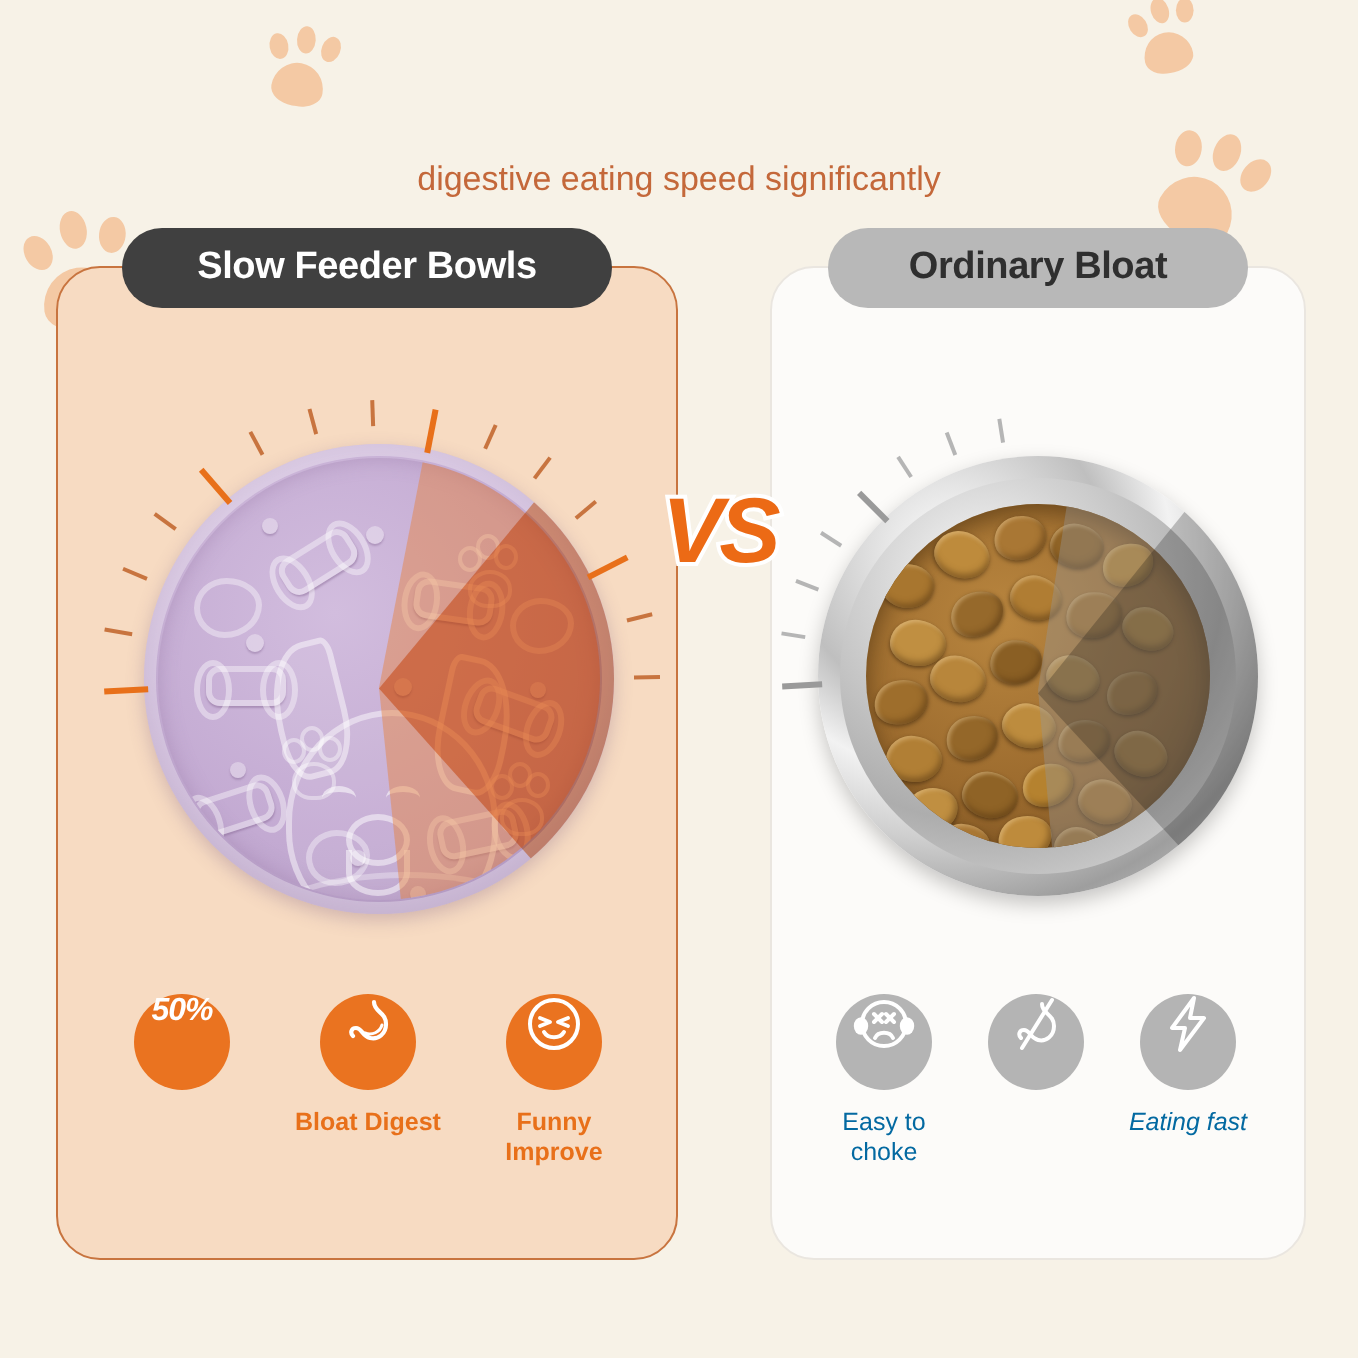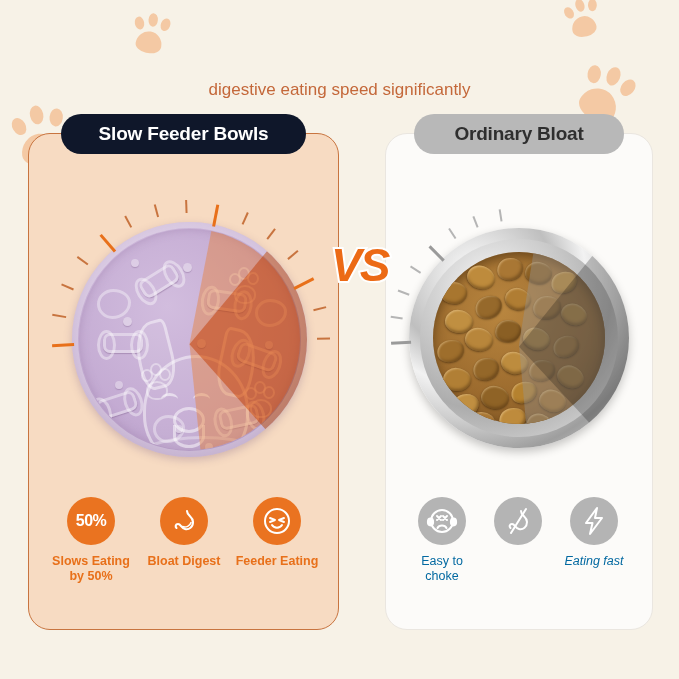--- a/index.html
+++ b/index.html
@@ -41,21 +41,21 @@
   .card-right{
     left:385px;top:133px;width:266px;height:495px;
     background:#FCFBF9;border:1.6px solid #EAE6E0;
   }
   .pill{
     position:absolute;top:-20px;height:40px;border-radius:20px;
     display:flex;align-items:center;justify-content:center;
     font-size:19px;font-weight:bold;letter-spacing:-0.2px;
     white-space:nowrap;
   }
-  .pill-left{left:32px;width:245px;background:#0f172a;color:#FFFFFF;}
+  .pill-left{left:32px;width:245px;background:#404040;color:#FFFFFF;}
   .pill-right{left:28px;width:210px;background:#B8B8B8;color:#2F2F2F;}
 
   
   .vs{
     position:absolute;left:331px;top:238px;
     font-size:46px;font-weight:bold;font-style:italic;
     color:#EC6A15;
     -webkit-text-stroke:4px #FFFFFF;
     paint-order:stroke fill;
     letter-spacing:-2px;
@@ -180,21 +180,21 @@
   .ticks-g{position:absolute;left:409px;top:228px;width:220px;height:220px;}
   .tick-g{position:absolute;left:50%;top:50%;transform-origin:0 0;background:#9A9A9A;}
 
   
   .feats{position:absolute;display:flex;justify-content:space-between;}
   .feats-left{left:48px;top:497px;width:272px;}
   .feats-right{left:404px;top:497px;width:228px;}
   .feat{width:86px;text-align:center;}
   .feat .circle{
     width:48px;height:48px;border-radius:50%;margin:0 auto 9px;
-    display:flex;align-items:center;justify-content:center;position:relative;
+    display:flex;justify-content:center;position:relative;font-style:italic;
   }
   .feats-left .circle{background:#EA7320;}
   .feats-right .circle{background:#B4B4B4;}
   .feat .label{font-size:12.5px;line-height:1.22;}
   .feats-left .label{color:#E8701A;font-weight:bold;}
   .feats-right .label{color:#0369a1;font-weight:normal;font-size:12.5px;}
   .pct{color:#fff;font-size:16px;font-weight:bold;letter-spacing:-0.5px;}
   svg{display:block;}
 </style>
 </head>
@@ -358,42 +358,40 @@
     <div class="tick-g" style="width:2px;height:12px;transform:rotate(-33deg) translate(0,-130px);background:#B5B5B5;"></div>
     <div class="tick-g" style="width:2px;height:12px;transform:rotate(-21deg) translate(0,-130px);background:#B5B5B5;"></div>
     <div class="tick-g" style="width:2px;height:12px;transform:rotate(-9deg) translate(0,-130px);background:#B5B5B5;"></div>
   </div>
 
   <div class="feats feats-left">
     <div class="feat">
       <div class="circle">
         <span class="pct">50%</span>
       </div>
-      <div class="label" style="white-space:pre-line;">Slows Eating
-by 50%</div>
     </div>
     <div class="feat">
       <div class="circle">
         <svg width="28" height="28" viewBox="0 0 28 28">
           <path d="M17 4 C17 9, 23 9, 23 15 C23 20, 19 23, 15 22 C11 21, 11 17, 8 17 C5.5 17, 5 19.5, 6.5 21" fill="none" stroke="#fff" stroke-width="2.1" stroke-linecap="round"></path>
           <path d="M12.5 19.5 C16 21, 20 19, 21 15.5" fill="none" stroke="#fff" stroke-width="1.5" stroke-linecap="round"></path>
         </svg>
       </div>
       <div class="label" style="white-space:pre-line;">Bloat Digest</div>
     </div>
     <div class="feat">
       <div class="circle">
         <svg width="30" height="30" viewBox="0 0 30 30">
           <circle cx="15" cy="15" r="12" fill="none" stroke="#fff" stroke-width="2"></circle>
           <path d="M8 12 L13 14 L8 16" fill="none" stroke="#fff" stroke-width="1.9" stroke-linecap="round" stroke-linejoin="round"></path>
           <path d="M22 12 L17 14 L22 16" fill="none" stroke="#fff" stroke-width="1.9" stroke-linecap="round" stroke-linejoin="round"></path>
           <path d="M10 19 C12 22.5, 18 22.5, 20 19" fill="none" stroke="#fff" stroke-width="2" stroke-linecap="round"></path>
         </svg>
       </div>
-      <div class="label" style="white-space:pre-line;">Feeder Eating</div>
+      <div class="label" style="white-space:pre-line;">Funny Improve</div>
     </div>
   </div>
 
   <div class="feats feats-right">
     <div class="feat">
       <div class="circle">
         <svg width="32" height="30" viewBox="0 0 32 30">
           <circle cx="16" cy="15" r="11" fill="none" stroke="#fff" stroke-width="2"></circle>
           <path d="M11 10 L15 14 M15 10 L11 14" stroke="#fff" stroke-width="2" stroke-linecap="round"></path>
           <path d="M17 10 L21 14 M21 10 L17 14" stroke="#fff" stroke-width="2" stroke-linecap="round"></path>

